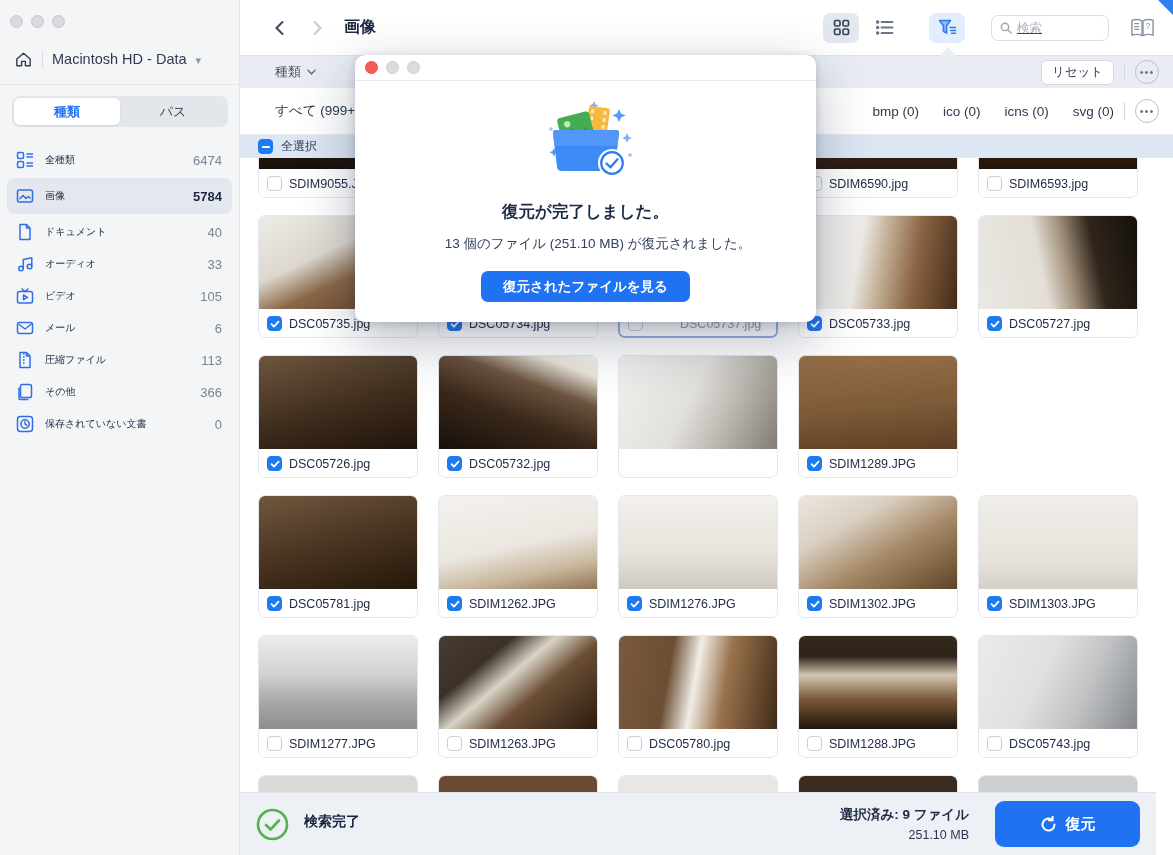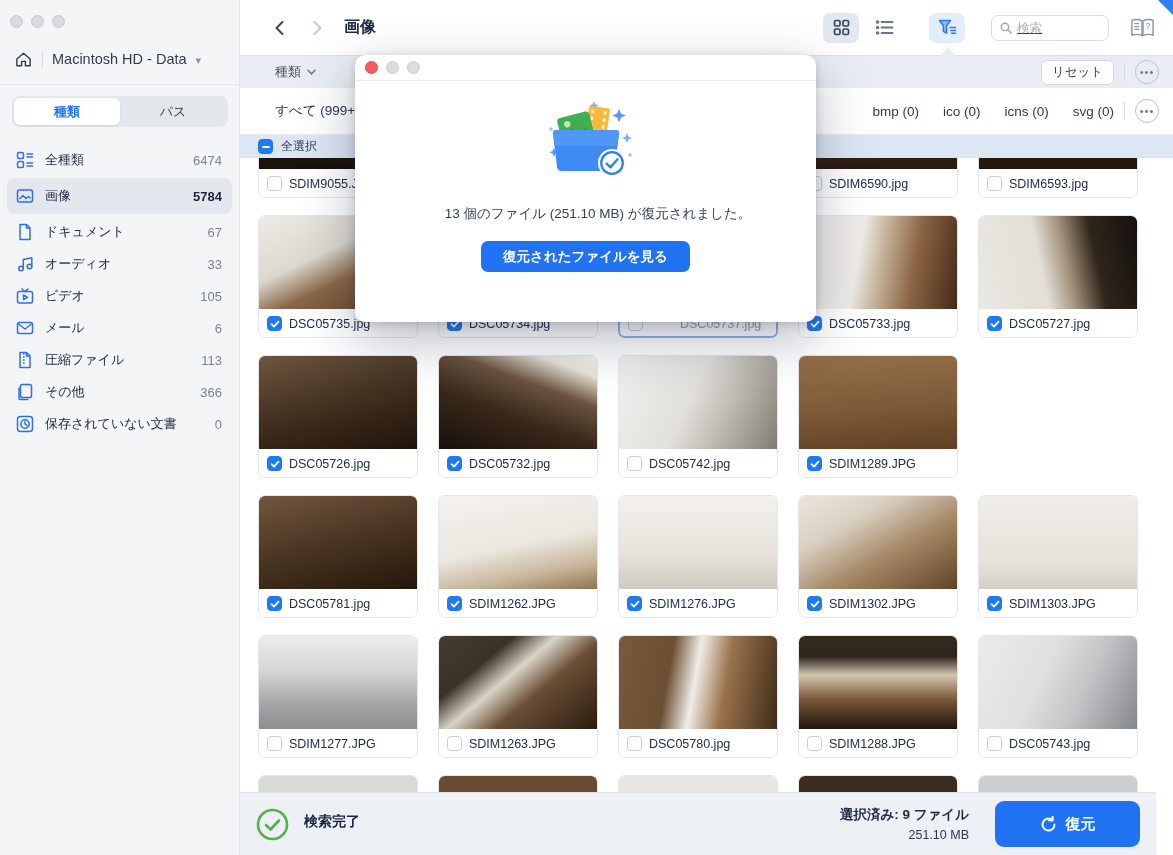--- a/index.html
+++ b/index.html
@@ -27,21 +27,21 @@
   .seg-btn { flex:1; display:flex; align-items:center; justify-content:center;
     font-size:13px; color:#3a445a; border-radius:6px; cursor:pointer; }
   .seg-btn.active { background:#fff; color:var(--accent,#2464e0); font-weight:600;
     box-shadow:0 1px 2px rgba(0,0,0,.08); }
   .side-list { position:absolute; left:7px; right:7px; top:144px; }
   .side-item { height:32px; display:flex; align-items:center; gap:11px;
     padding:0 10px 0 8px; border-radius:8px; cursor:pointer; }
   .side-item.active { background:#e4e7ed; height:36px; margin:2px 0; }
   .side-item .sicon { width:19px; height:19px; display:flex; align-items:center; justify-content:center; flex:none; }
   .side-item .sicon svg { width:18px; height:18px; }
-  .side-item .lbl { font-size:13px; color:#212d47; white-space:nowrap; overflow:hidden; }
+  .side-item .lbl { font-size:10px; color:#212d47; white-space:nowrap; overflow:hidden; }
   .side-item .cnt { margin-left:auto; font-size:13px; color:#7a8295; }
   .side-item.active .cnt { color:#1b2740; font-weight:700; }
 
   
   .main { position:absolute; left:240px; top:0; right:0; bottom:0; background:#fff; }
   .topbar { position:absolute; left:0; right:0; top:0; height:55px; background:#fff; display:flex; align-items:center; }
   .navbtn { width:26px; height:26px; display:flex; align-items:center; justify-content:center; cursor:pointer; }
   .page-title { font-size:16px; font-weight:700; color:#1d2a44; margin-left:14px; }
   .toolgroup { margin-left:auto; display:flex; align-items:center; gap:8px; padding-right:16px; }
   .toolbtn { width:36px; height:30px; border-radius:7px; display:flex; align-items:center; justify-content:center; cursor:pointer; }
@@ -180,21 +180,21 @@
           <span class="cnt">5784</span>
         </div>
         <div class="side-item">
           <span class="sicon">
             <svg viewBox="0 0 18 18" fill="none" stroke="#2e6fe8" stroke-width="1.5" stroke-linejoin="round">
               <path d="M4 1.5 H10.5 L14 5 V16.5 H4 Z"></path>
               <path d="M10.5 1.5 V5 H14"></path>
             </svg>
           </span>
           <span class="lbl">ドキュメント</span>
-          <span class="cnt">67</span>
+          <span class="cnt">40</span>
         </div>
         <div class="side-item">
           <span class="sicon">
             <svg viewBox="0 0 18 18" fill="none" stroke="#2e6fe8" stroke-width="1.5">
               <circle cx="5" cy="13.5" r="2.3"></circle>
               <circle cx="13.5" cy="11.5" r="2.3"></circle>
               <path d="M7.3 13.5 V4.5 L15.8 2.8 V11.5" stroke-linejoin="round"></path>
             </svg>
           </span>
           <span class="lbl">オーディオ</span>
@@ -453,24 +453,20 @@
                 <span class="cb on">
                   <svg viewBox="0 0 10 10" fill="none">
                     <path d="M1.5 5.2 L4 7.6 L8.5 2.6" stroke="#fff" stroke-width="1.8" stroke-linecap="round" stroke-linejoin="round"></path>
                   </svg>
                 </span>
                 <span class="fname">DSC05732.jpg</span>
               </div>
             </div>
             <div class="card">
               <div class="thumb" style="background: linear-gradient(115deg, rgb(241, 240, 238) 0%, rgb(226, 224, 220) 45%, rgb(185, 181, 174) 70%, rgb(129, 124, 116) 100%);"></div>
-              <div class="caption">
-                <span class="cb"></span>
-                <span class="fname">DSC05742.jpg</span>
-              </div>
             </div>
             <div class="card">
               <div class="thumb" style="background: linear-gradient(175deg, rgb(150, 112, 74) 0%, rgb(125, 90, 56) 55%, rgb(94, 63, 35) 100%);"></div>
               <div class="caption">
                 <span class="cb on">
                   <svg viewBox="0 0 10 10" fill="none">
                     <path d="M1.5 5.2 L4 7.6 L8.5 2.6" stroke="#fff" stroke-width="1.8" stroke-linecap="round" stroke-linejoin="round"></path>
                   </svg>
                 </span>
                 <span class="fname">SDIM1289.JPG</span>
@@ -649,19 +645,20 @@
           </g>
 
           <path d="M22 36 Q22 33 25 33 H85 Q88 33 88 36 L84 70 Q83.5 74 79 74 H31 Q26.5 74 26 70 Z" fill="#3f8bf5"></path>
           <path d="M22 36 Q22 33 25 33 H85 Q88 33 88 36 L86.5 49 H23.5 Z" fill="#5097f7"></path>
 
           <circle cx="81" cy="66" r="14" fill="#fff"></circle>
           <circle cx="81" cy="66" r="10.8" stroke="#2e7df2" stroke-width="2.2" fill="#fff"></circle>
           <path d="M75.5 66.5 L79.5 70.3 L86.5 62.3" stroke="#2e7df2" stroke-width="2.4" stroke-linecap="round" stroke-linejoin="round" fill="none"></path>
         </svg>
       </div>
+      <div class="dlg-title">復元が完了しました。</div>
       <div class="dlg-msg">13 個のファイル (251.10 MB) が復元されました。</div>
       <button class="dlg-btn">復元されたファイルを見る</button>
     </div>
   </div>
 
   <div class="corner-badge"></div>
 </div>
 
 </body></html>

